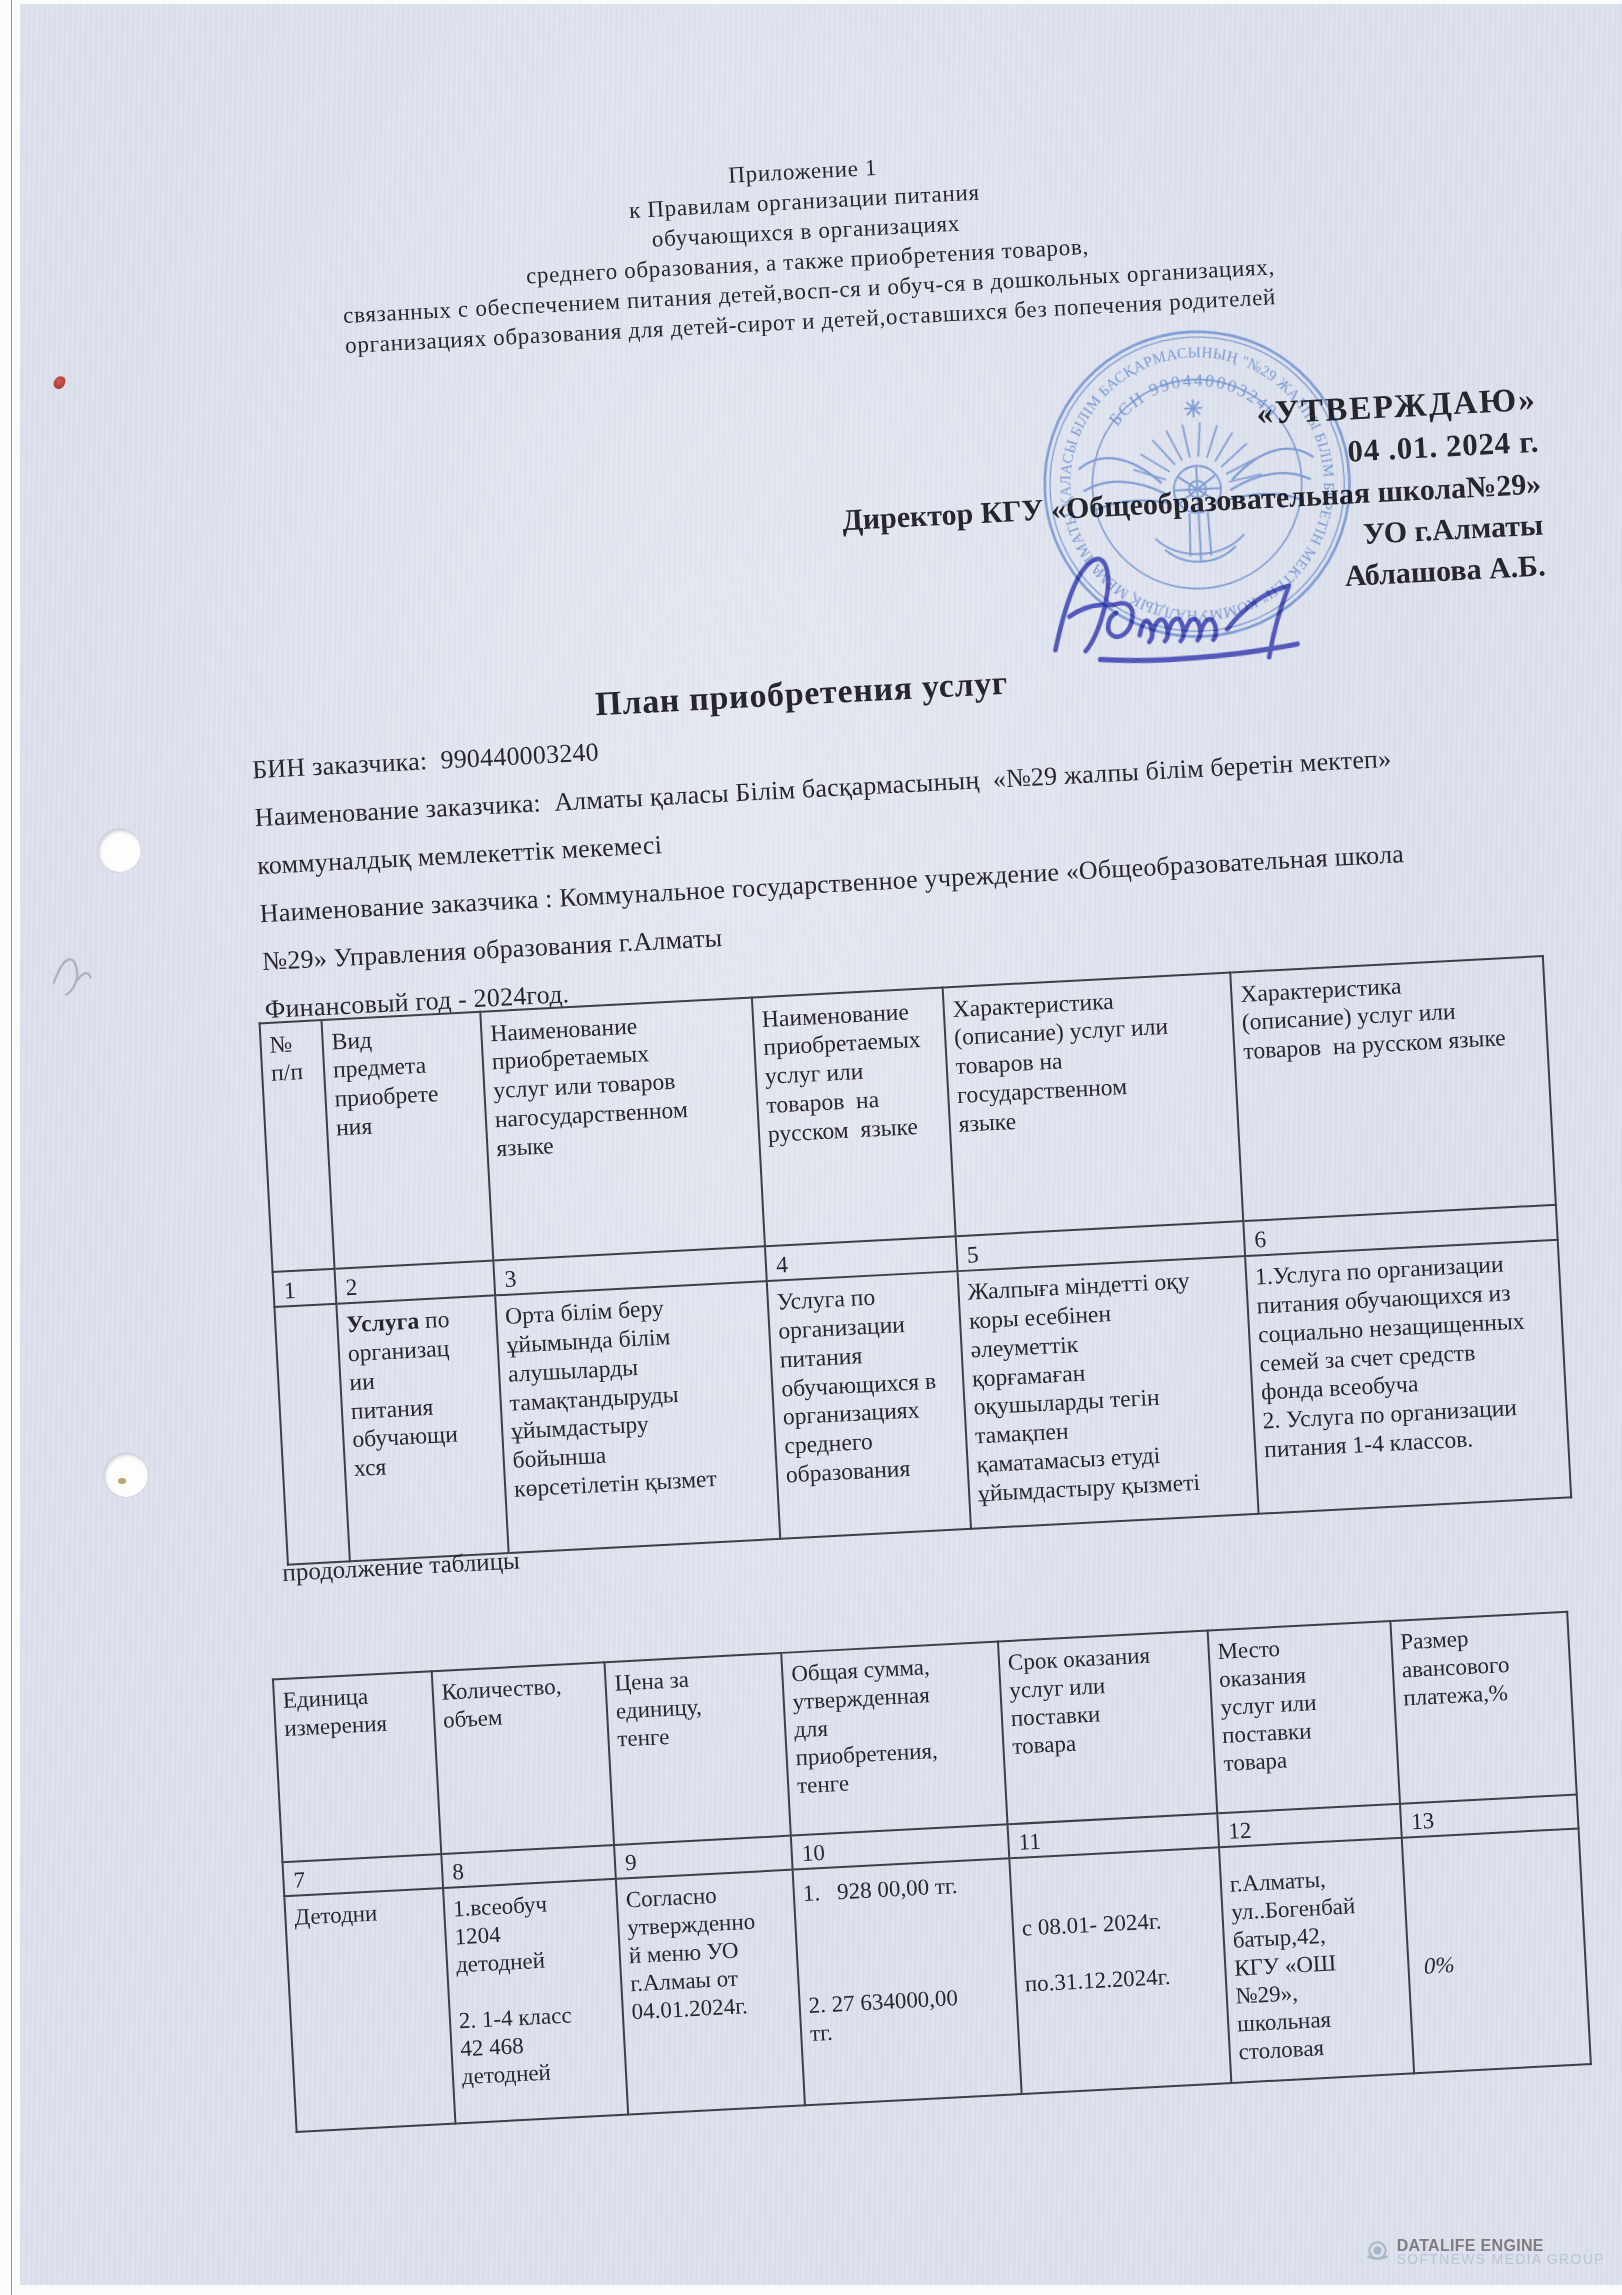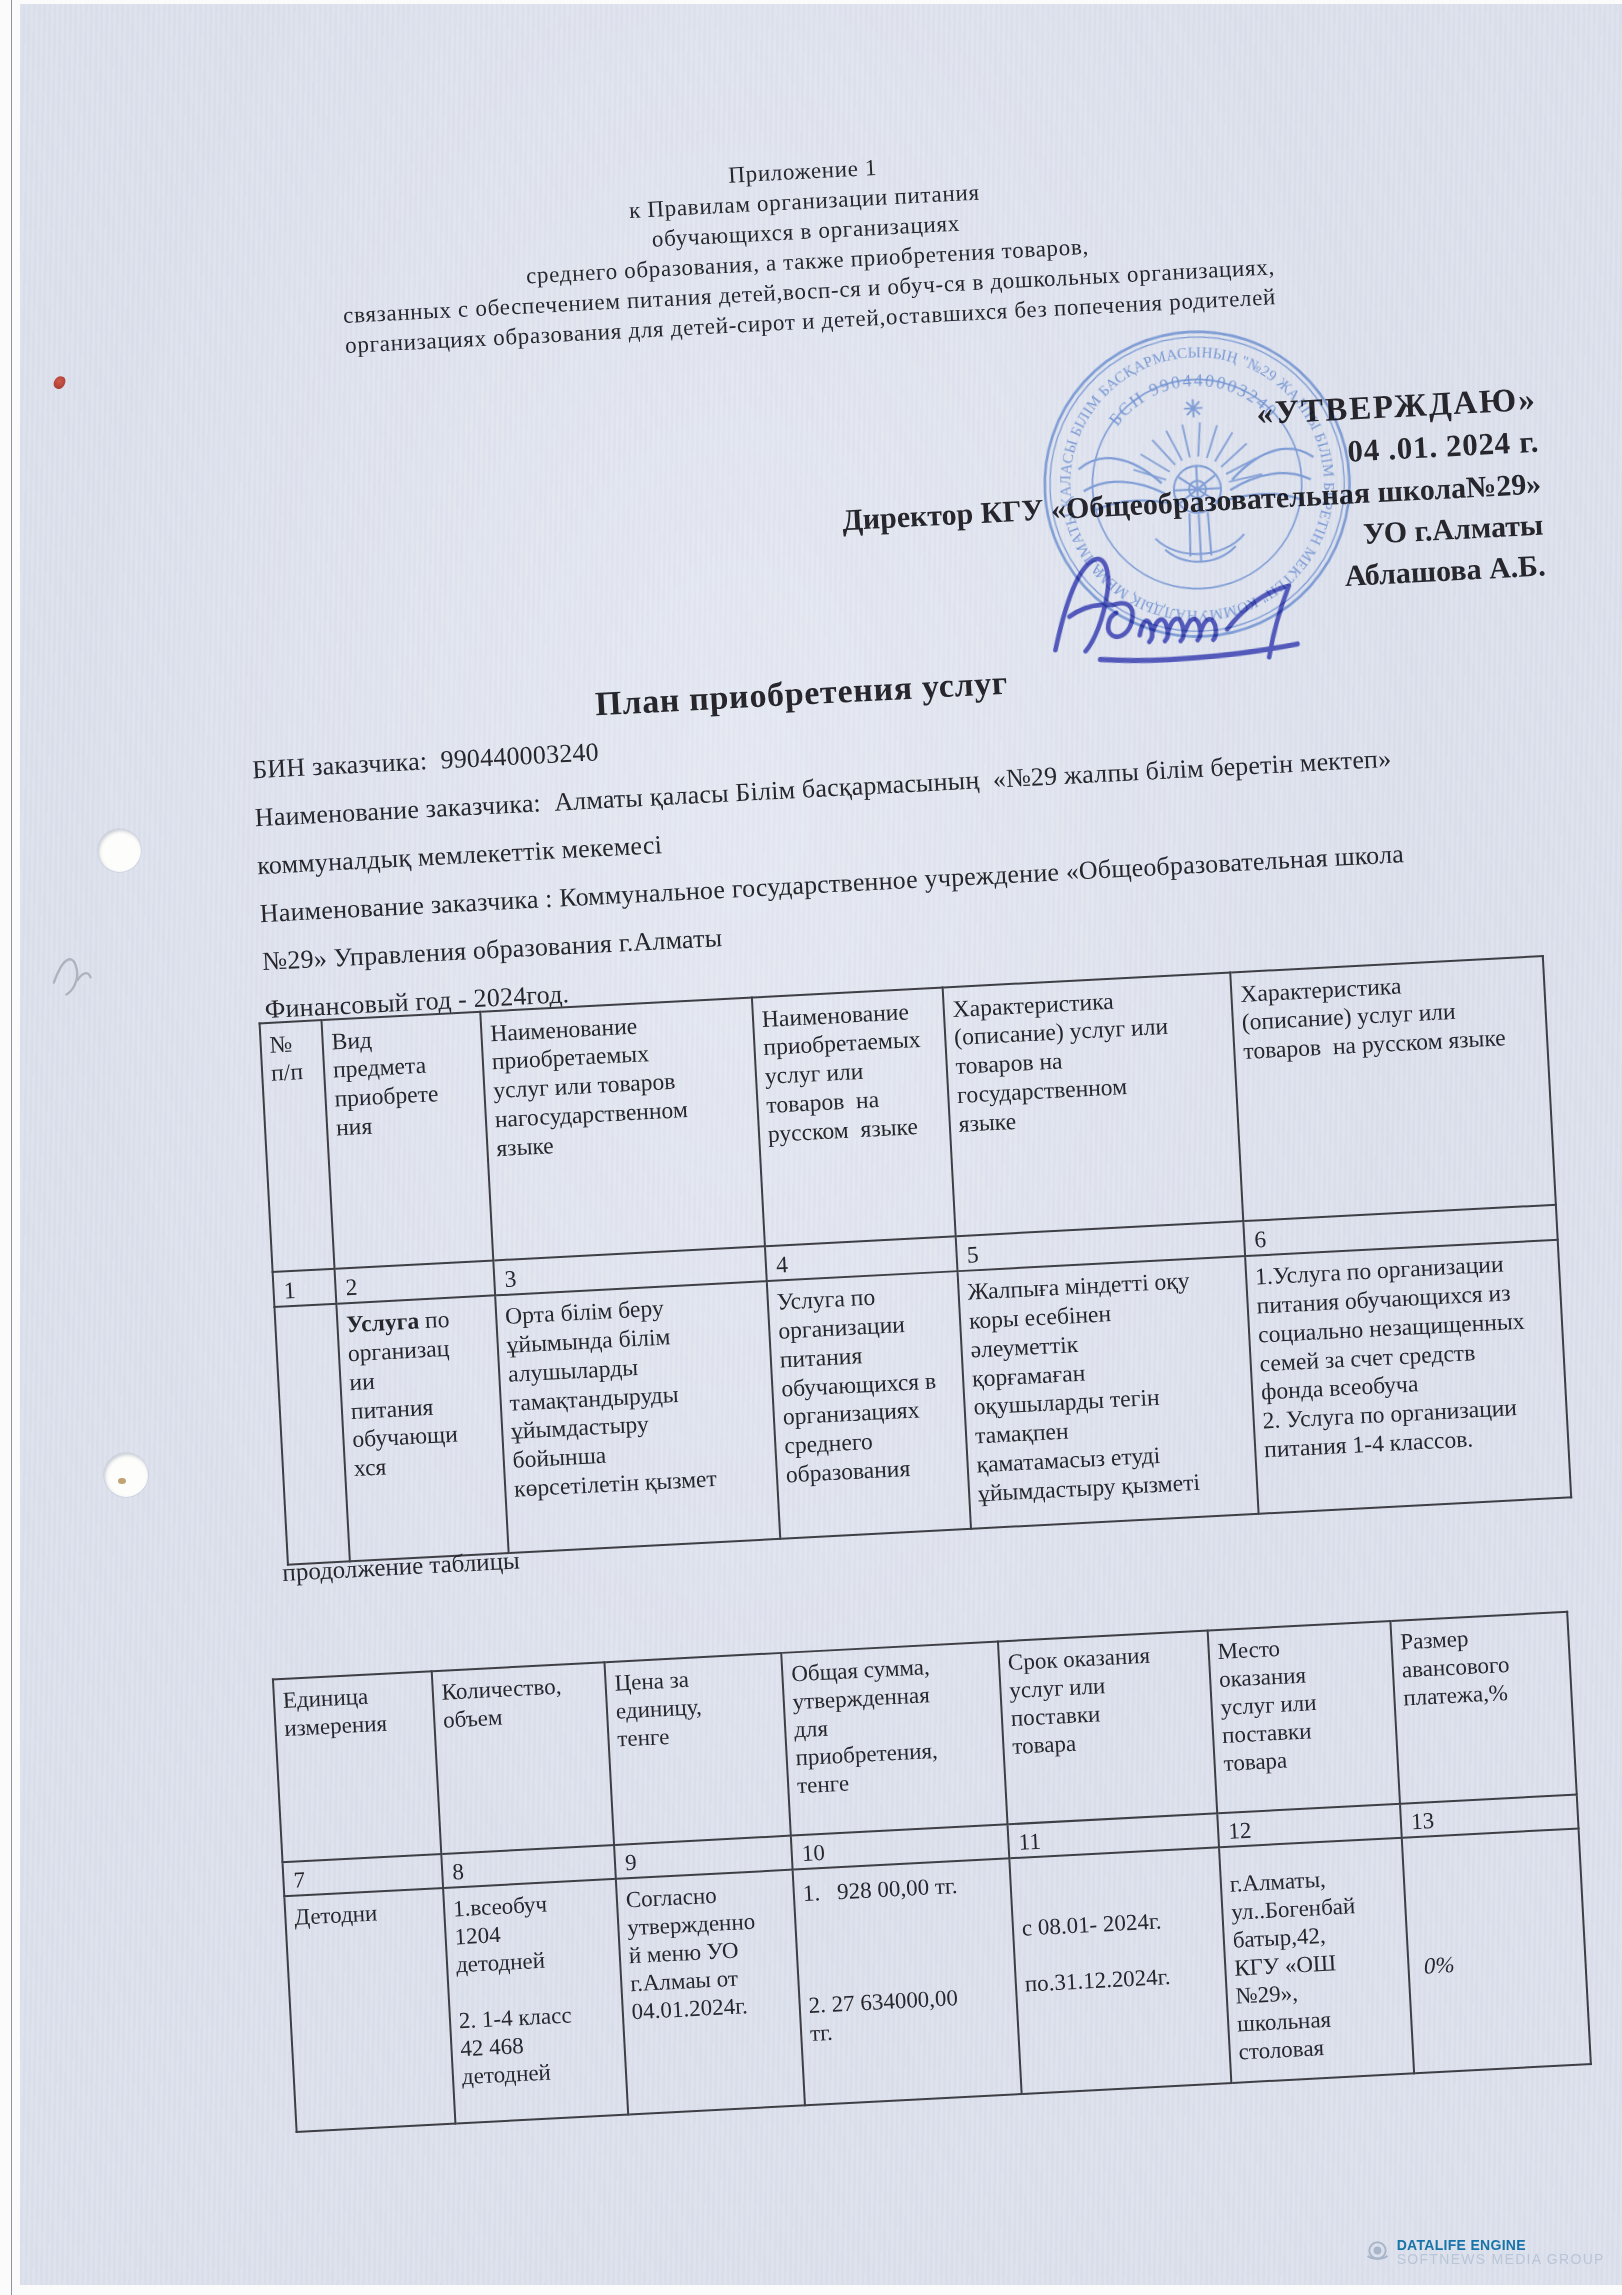--- a/index.html
+++ b/index.html
@@ -69,21 +69,21 @@
     background:#b08d55; border-radius:50%; opacity:0.8; }
 
   .red-dot { position:absolute; left:54px; top:376px; width:10.5px; height:13px;
     background:radial-gradient(circle at 45% 40%, #d24a38 0%, #a32c22 75%);
     border-radius:60% 40% 55% 45%; transform:rotate(18deg); opacity:0.9; }
 
   .pencil-mark { position:absolute; left:46px; top:942px; }
 
   .watermark { position:absolute; right:18.3px; top:2237px; display:flex; align-items:center; gap:6.5px;
     font-family:"Liberation Sans","DejaVu Sans",sans-serif; opacity:0.9; }
-  .wm-text1 { font-size:14px; font-weight:bold; letter-spacing:0.3px; color:#0369a1; line-height:17px; }
+  .wm-text1 { font-size:16px; font-weight:bold; letter-spacing:0.3px; color:#737373; line-height:17px; }
   .wm-text2 { font-size:14px; letter-spacing:1.3px; color:#b6c3d5; line-height:10.5px; }
 </style>
 </head>
 <body>
 
 <div class="page">
   <div class="edge-left-line"></div>
   <div class="paper"></div>
 
   <div class="content">

